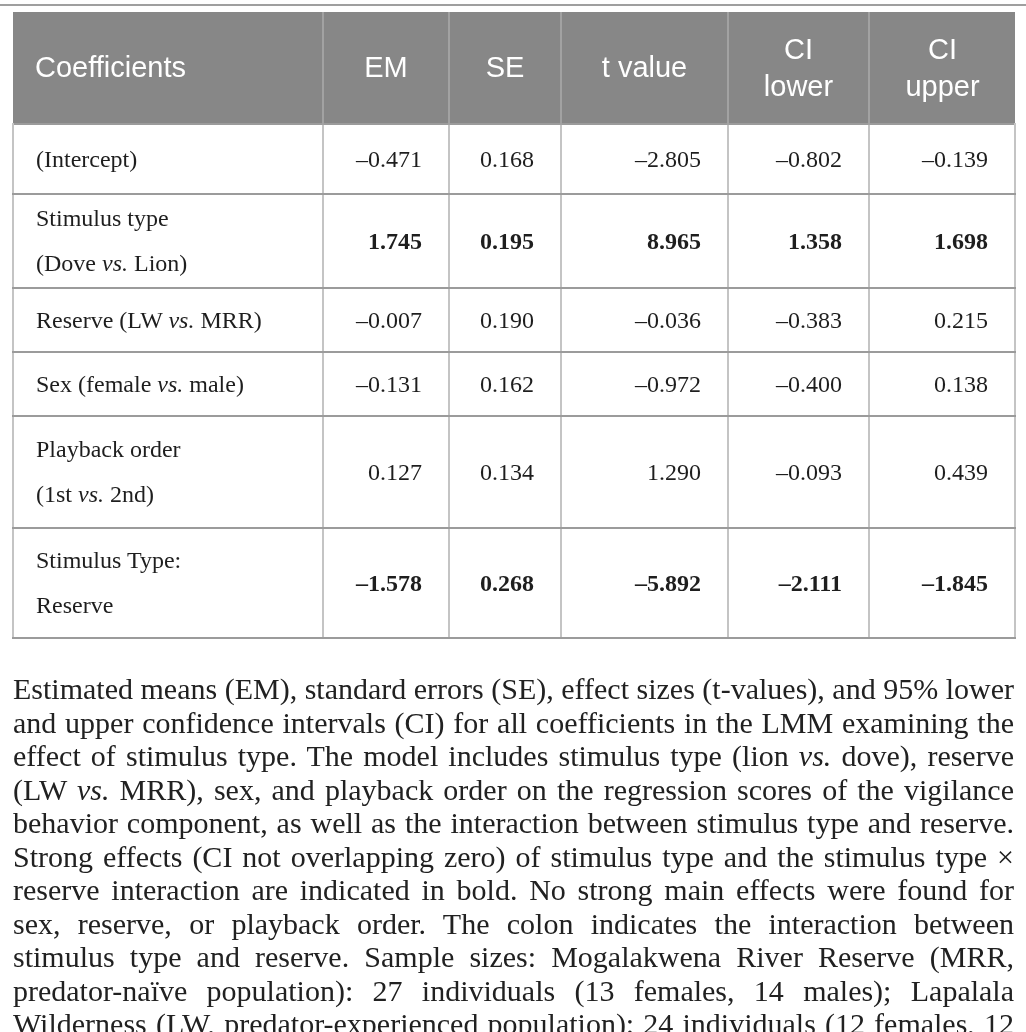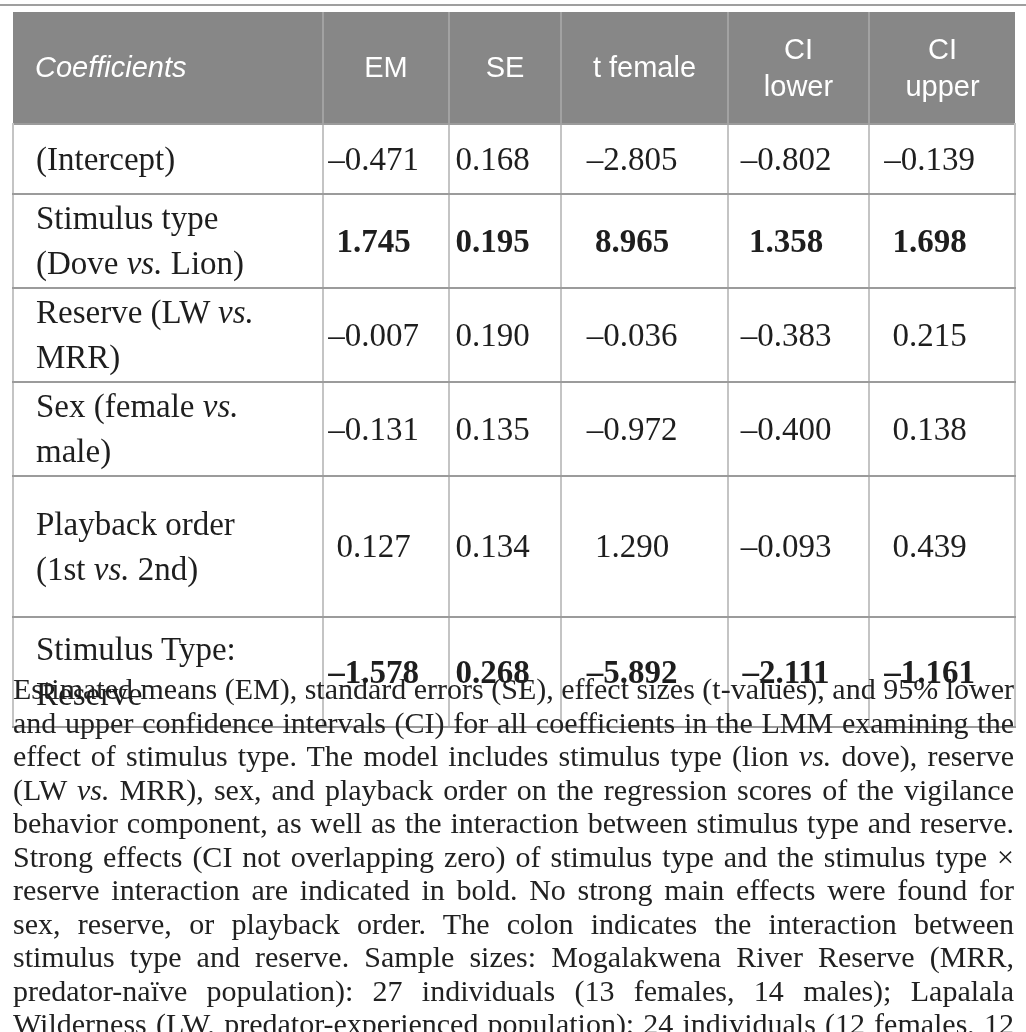--- a/index.html
+++ b/index.html
@@ -19,55 +19,54 @@
   table.coef-table {
     position: absolute; left: 12px; top: 12px;
     width: 1002px;
     border-collapse: collapse; table-layout: fixed;
   }
   table.coef-table thead tr { height: 112px; }
   table.coef-table tbody tr:nth-child(1) { height: 70px; }
   table.coef-table tbody tr:nth-child(2) { height: 93px; }
   table.coef-table tbody tr:nth-child(3) { height: 64px; }
   table.coef-table tbody tr:nth-child(4) { height: 64px; }
-  table.coef-table tbody tr:nth-child(5) { height: 141px; }
+  table.coef-table tbody tr:nth-child(5) { height: 112px; }
   table.coef-table tbody tr:nth-child(6) { height: 110px; }
 
   table.coef-table thead th {
     background: var(--header-bg, #878787);
     color: var(--header-text, #ffffff);
     font-family: "Liberation Sans", sans-serif;
     font-weight: 400;
     font-size: 29px;
     line-height: 37px;
     text-align: center;
     vertical-align: middle;
     white-space: pre-line;
     border-left: 2px solid var(--header-divider, #a2a2a2);
   }
   table.coef-table thead th:first-child {
     text-align: left;
     padding-left: 22px;
     border-left: none;
-    font-style: italic;
   }
   table.coef-table tbody td {
     border-left: 2px solid var(--row-border-vertical, #c4c4c4);
     border-right: 2px solid var(--row-border-vertical, #c4c4c4);
     border-top: 2px solid var(--row-border-horizontal, #9b9b9b);
     border-bottom: 2px solid var(--row-border-horizontal, #9b9b9b);
-    font-size: 33px;
+    font-size: 24px;
     color: var(--text, #1e1e1e);
     vertical-align: middle;
     background: #ffffff;
   }
   td.lbl { padding-left: 22px; }
   .lbl-line { line-height: 45px; }
   td.num {
-    text-align: center;
+    text-align: right;
     padding-right: 26px;
   }
   tr.bold td.num { font-weight: 700; }
   .it { font-style: italic; }
 
   .caption {
     position: absolute; left: 13px; top: 672px;
     width: 1001px; margin: 0;
     font-size: 30px;
     line-height: 33.5px;
@@ -87,21 +86,21 @@
     <col style="width:112px">
     <col style="width:167px">
     <col style="width:141px">
     <col style="width:146px">
   </colgroup>
   <thead>
     <tr id="header-row">
         <th>Coefficients</th>
         <th>EM</th>
         <th>SE</th>
-        <th>t female</th>
+        <th>t value</th>
         <th>CI
 lower</th>
         <th>CI
 upper</th>
       </tr>
   </thead>
   <tbody id="table-body">
       <tr>
         <td class="lbl">
           <div class="lbl-line"><span>(Intercept)</span></div>
@@ -131,21 +130,21 @@
         <td class="num">0.190</td>
         <td class="num">–0.036</td>
         <td class="num">–0.383</td>
         <td class="num">0.215</td>
       </tr>
       <tr>
         <td class="lbl">
           <div class="lbl-line"><span>Sex (female </span><span class="it">vs.</span><span> male)</span></div>
         </td>
         <td class="num">–0.131</td>
-        <td class="num">0.135</td>
+        <td class="num">0.162</td>
         <td class="num">–0.972</td>
         <td class="num">–0.400</td>
         <td class="num">0.138</td>
       </tr>
       <tr>
         <td class="lbl">
           <div class="lbl-line"><span>Playback order</span></div>
           <div class="lbl-line"><span>(1st </span><span class="it">vs.</span><span> 2nd)</span></div>
         </td>
         <td class="num">0.127</td>
@@ -156,18 +155,18 @@
       </tr>
       <tr class="bold">
         <td class="lbl">
           <div class="lbl-line"><span>Stimulus Type:</span></div>
           <div class="lbl-line"><span>Reserve</span></div>
         </td>
         <td class="num">–1.578</td>
         <td class="num">0.268</td>
         <td class="num">–5.892</td>
         <td class="num">–2.111</td>
-        <td class="num">–1.161</td>
+        <td class="num">–1.845</td>
       </tr>
     </tbody>
 </table>
 
 <p class="caption" id="caption"><span>Estimated means (EM), standard errors (SE), effect sizes (t-values), and 95% lower and upper confidence intervals (CI) for all coefficients in the LMM examining the effect of stimulus type. The model includes stimulus type (lion </span><span class="it">vs.</span><span> dove), reserve (LW </span><span class="it">vs.</span><span> MRR), sex, and playback order on the regression scores of the vigilance behavior component, as well as the interaction between stimulus type and reserve. Strong effects (CI not overlapping zero) of stimulus type and the stimulus type × reserve interaction are indicated in bold. No strong main effects were found for sex, reserve, or playback order. The colon indicates the interaction between stimulus type and reserve. Sample sizes: Mogalakwena River Reserve (MRR, predator-naïve population): 27 individuals (13 females, 14 males); Lapalala Wilderness (LW, predator-experienced population): 24 individuals (12 females, 12 males).</span></p>
 
 </body></html>

